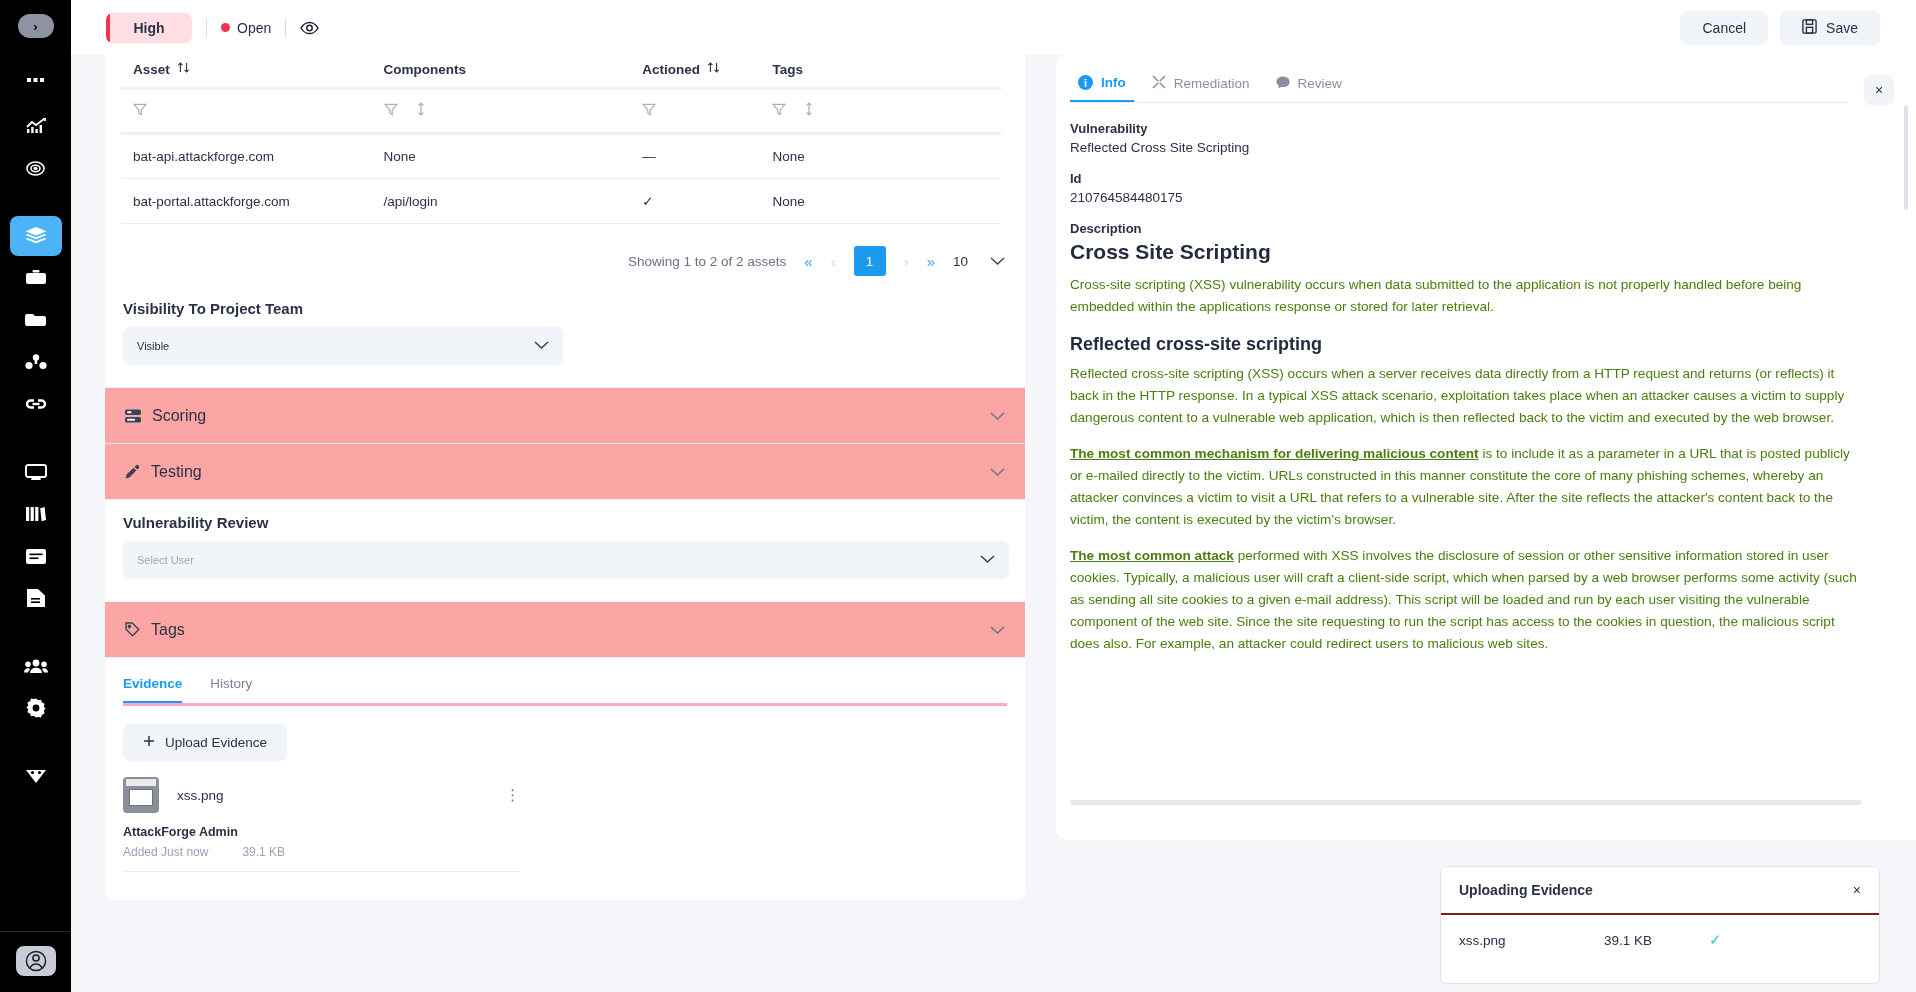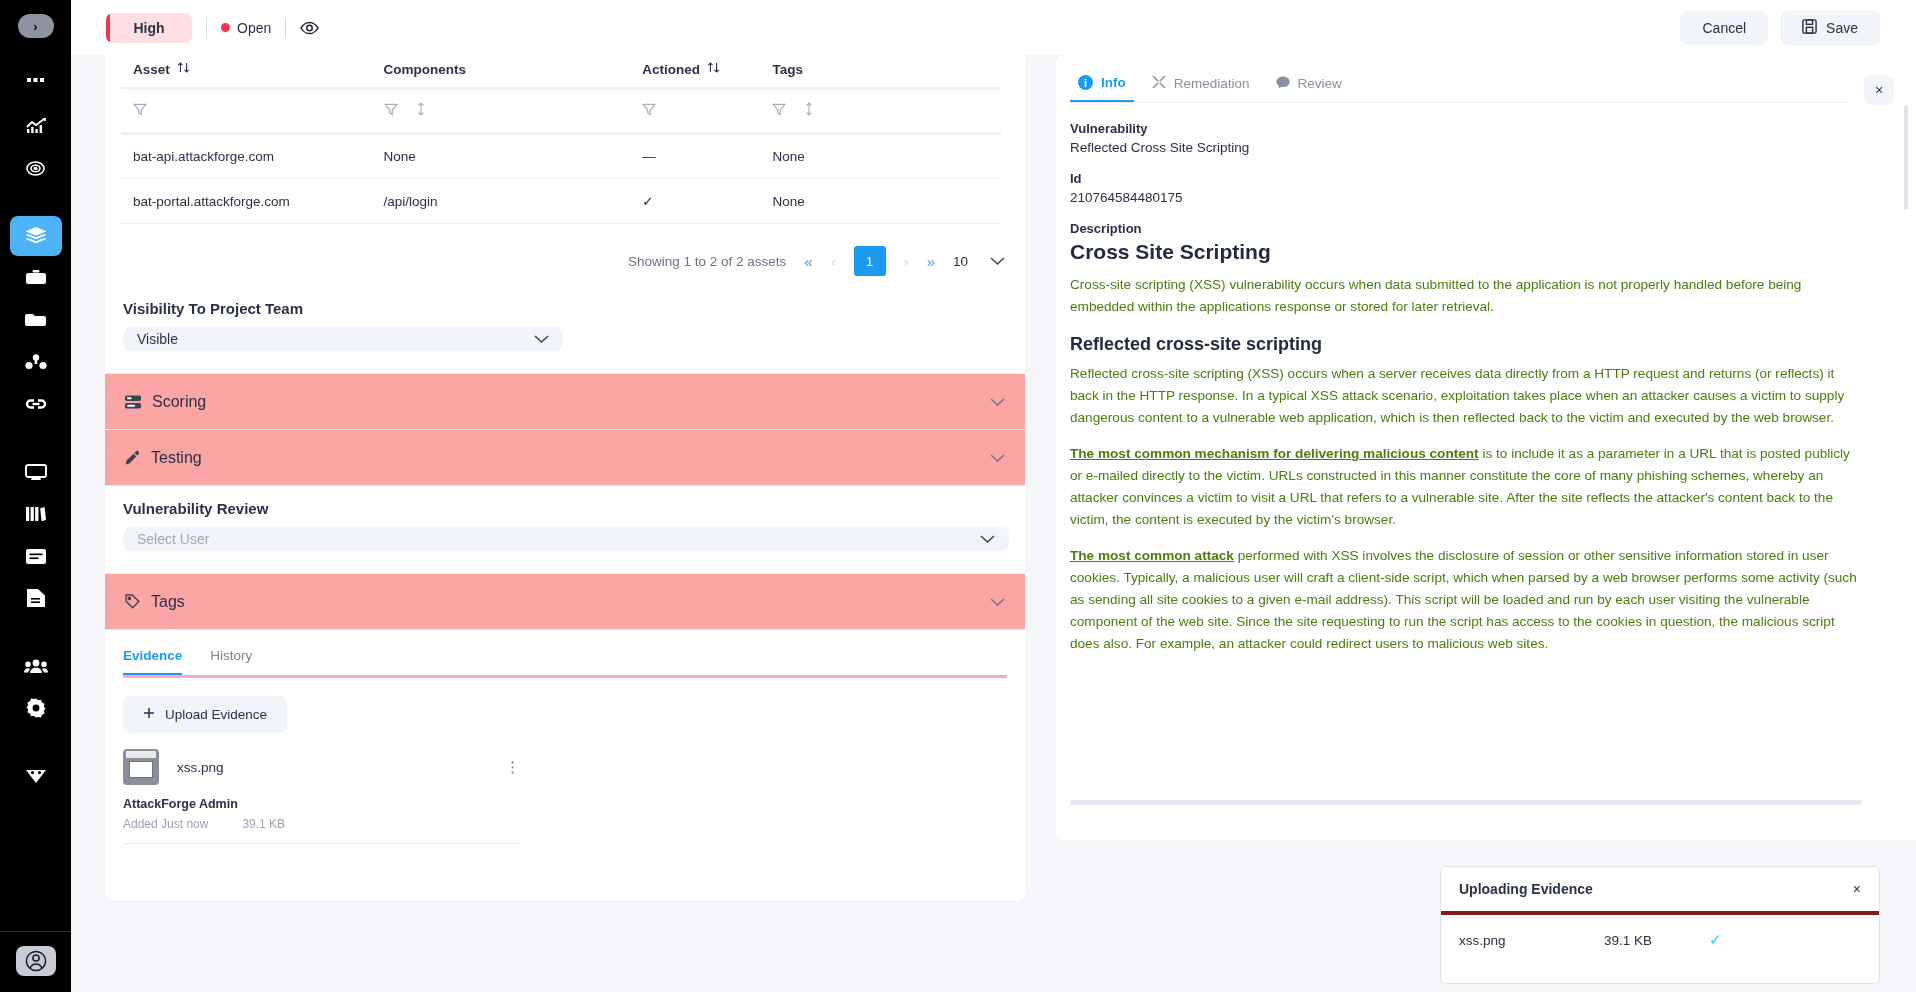--- a/index.html
+++ b/index.html
@@ -127,22 +127,22 @@
     display: flex; align-items: center; justify-content: center;
     font-size: 13.5px;
   }
   .pag-size { display: flex; align-items: center; gap: 22px; color: #2b3147; }
 
   
   .field-block { padding: 14px 0 22px 18px; border-bottom: 1px solid #eef1f6; }
   .field-label { font-size: 15px; font-weight: 700; color: #2b3147; margin-bottom: 10px; }
   .select-box {
     background: #f1f4f8; border-radius: 7px;
-    height: 24px; display: flex; align-items: center;
-    padding: 0 14px; font-size: 14px; color: #2b3147;
+    height: 38px; display: flex; align-items: center;
+    padding: 0 14px; font-size: 11px; color: #2b3147;
     cursor: pointer;
   }
   .select-box .val { flex: 1; }
   .select-box.placeholder .val { color: #a0a7ba; }
   .w-440 { width: 440px; }
   .w-886 { width: 886px; }
   .chev { color: #3c4358; }
 
   
   .acc {
@@ -235,21 +235,21 @@
   }
 
   
   #toast {
     position: absolute; left: 1440px; top: 866px;
     width: 440px; height: 118px;
     background: #ffffff; border: 1px solid #dfe3ea; border-radius: 6px;
   }
   .toast-head {
     height: 48px; display: flex; align-items: center;
-    padding: 0 18px; border-bottom: 4px solid #7f1d1d;
+    padding: 0 18px; border-bottom: 2px solid #7f1d1d;
   }
   .toast-title { flex: 1; font-size: 14px; font-weight: 600; color: #2b3147; }
   .toast-x { color: #2b3147; font-size: 14px; cursor: pointer; }
   .toast-row { display: flex; align-items: center; padding: 16px 18px 0 18px; font-size: 13.5px; color: #2b3147; }
   .toast-file { width: 145px; }
   .toast-size { width: 105px; }
   .toast-chk { color: #1fd0c6; font-size: 15px; }
 </style>
 </head>
 <body>

